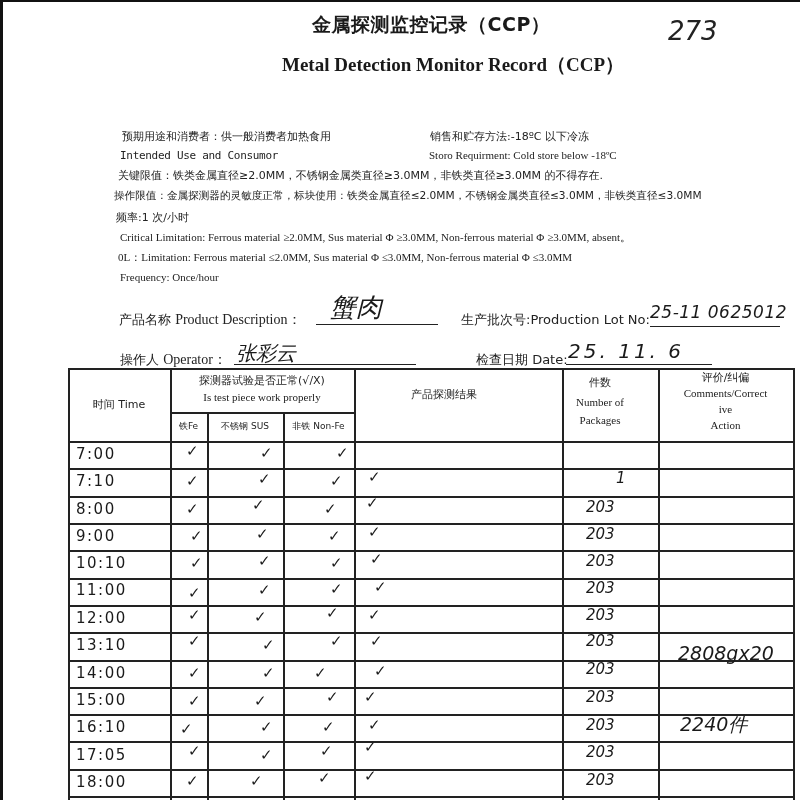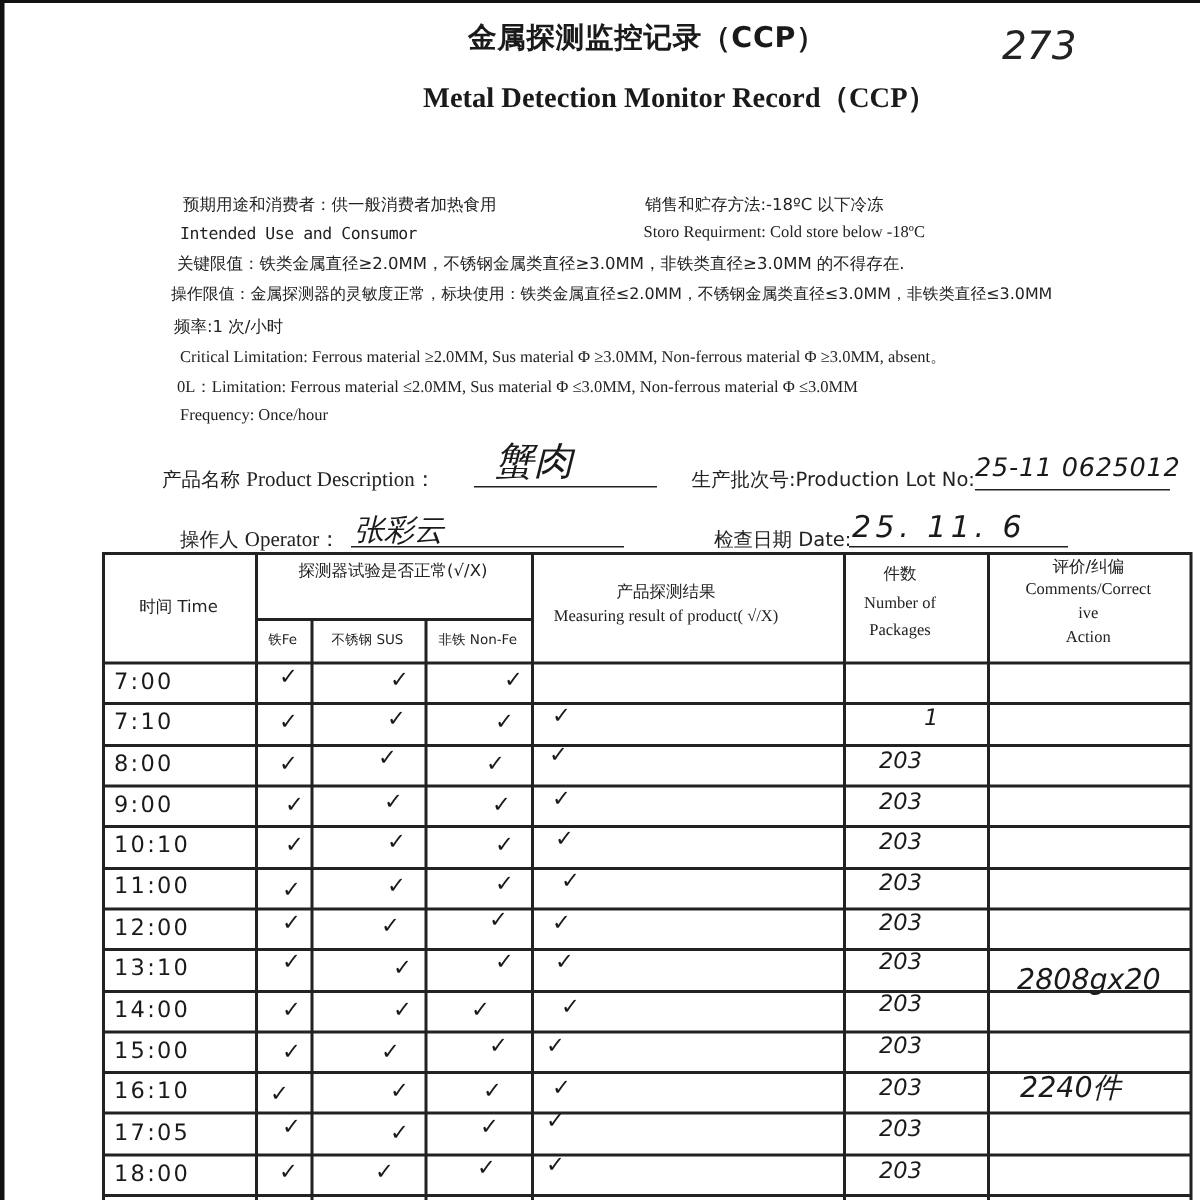--- a/index.html
+++ b/index.html
@@ -52,21 +52,21 @@
 <div class="abs info" style="left:430px;top:129px;">销售和贮存方法:-18ºC 以下冷冻</div>
 <div class="abs info-mono" style="left:120px;top:149px;">Intended Use and Consumor</div>
 <div class="abs info-en" style="left:429px;top:149px;">Storo Requirment: Cold store below -18ºC</div>
 <div class="abs info" style="left:118px;top:168px;">关键限值：铁类金属直径≥2.0MM，不锈钢金属类直径≥3.0MM，非铁类直径≥3.0MM 的不得存在.</div>
 <div class="abs info" style="left:114px;top:189px;font-size:10.6px;">操作限值：金属探测器的灵敏度正常，标块使用：铁类金属直径≤2.0MM，不锈钢金属类直径≤3.0MM，非铁类直径≤3.0MM</div>
 <div class="abs info" style="left:116px;top:210px;">频率:1 次/小时</div>
 <div class="abs info-en" style="left:120px;top:230px;">Critical Limitation: Ferrous material  ≥2.0MM, Sus material Φ ≥3.0MM,    Non-ferrous material Φ ≥3.0MM,  absent。</div>
 <div class="abs info-en" style="left:118px;top:250px;">0L：Limitation: Ferrous material  ≤2.0MM, Sus material Φ ≤3.0MM,    Non-ferrous material Φ ≤3.0MM</div>
 <div class="abs info-en" style="left:120px;top:271px;">Frequency: Once/hour</div>
 
-<div class="abs field-label" style="left:108px;top:311px;">
+<div class="abs field-label" style="left:119px;top:311px;">
   <span>产品名称</span>
   <span class="en">Product Description：</span>
 </div>
 <div class="abs hand" style="left:330px;top:290px;font-size:26px;">蟹肉</div>
 <div class="underline" style="left:316px;top:324px;width:122px;"></div>
 
 <div class="abs field-label" style="left:461px;top:311px;font-size:13px;">生产批次号:Production Lot No:</div>
 <div class="abs hand" style="left:650px;top:302px;font-size:17px;letter-spacing:0.5px;">25-11 0625012</div>
 <div class="underline" style="left:650px;top:326px;width:130px;"></div>
 
@@ -105,27 +105,27 @@
   <div class="vline" style="left:139px;top:44px;height:388px;"></div>
   <div class="vline" style="left:215px;top:44px;height:388px;"></div>
   <div class="vline" style="left:286px;top:0;height:432px;"></div>
   <div class="vline" style="left:494px;top:0;height:432px;"></div>
   <div class="vline" style="left:590px;top:0;height:432px;"></div>
   <div class="vline" style="left:725px;top:0;height:432px;"></div>
 
   <div class="th" style="left:0;top:28px;width:102px;"><span class="cn">时间 Time</span></div>
   <div class="th" style="left:102px;top:4px;width:184px;">
     <div class="cn">探测器试验是否正常(√/X)</div>
+    <div>Is test piece work properly</div>
   </div>
   <div class="th" style="left:102px;top:52px;width:37px;font-size:9px;"><span class="cn" style="font-size:9px;">铁Fe</span></div>
   <div class="th" style="left:139px;top:52px;width:76px;font-size:9px;"><span class="cn" style="font-size:9px;">不锈钢 SUS</span></div>
   <div class="th" style="left:215px;top:52px;width:71px;font-size:9px;"><span class="cn" style="font-size:9px;">非铁 Non-Fe</span></div>
   <div class="th" style="left:286px;top:18px;width:180px;">
     <div class="cn">产品探测结果</div>
-    <div>Measuring result of product( √/X)</div>
   </div>
   <div class="th" style="left:494px;top:6px;width:76px;line-height:1.7;">
     <div class="cn">件数</div>
     <div>Number of</div>
     <div>Packages</div>
   </div>
   <div class="th" style="left:590px;top:2px;width:135px;line-height:1.45;">
     <div class="cn">评价/纠偏</div>
     <div>Comments/Correct</div>
     <div>ive</div>

